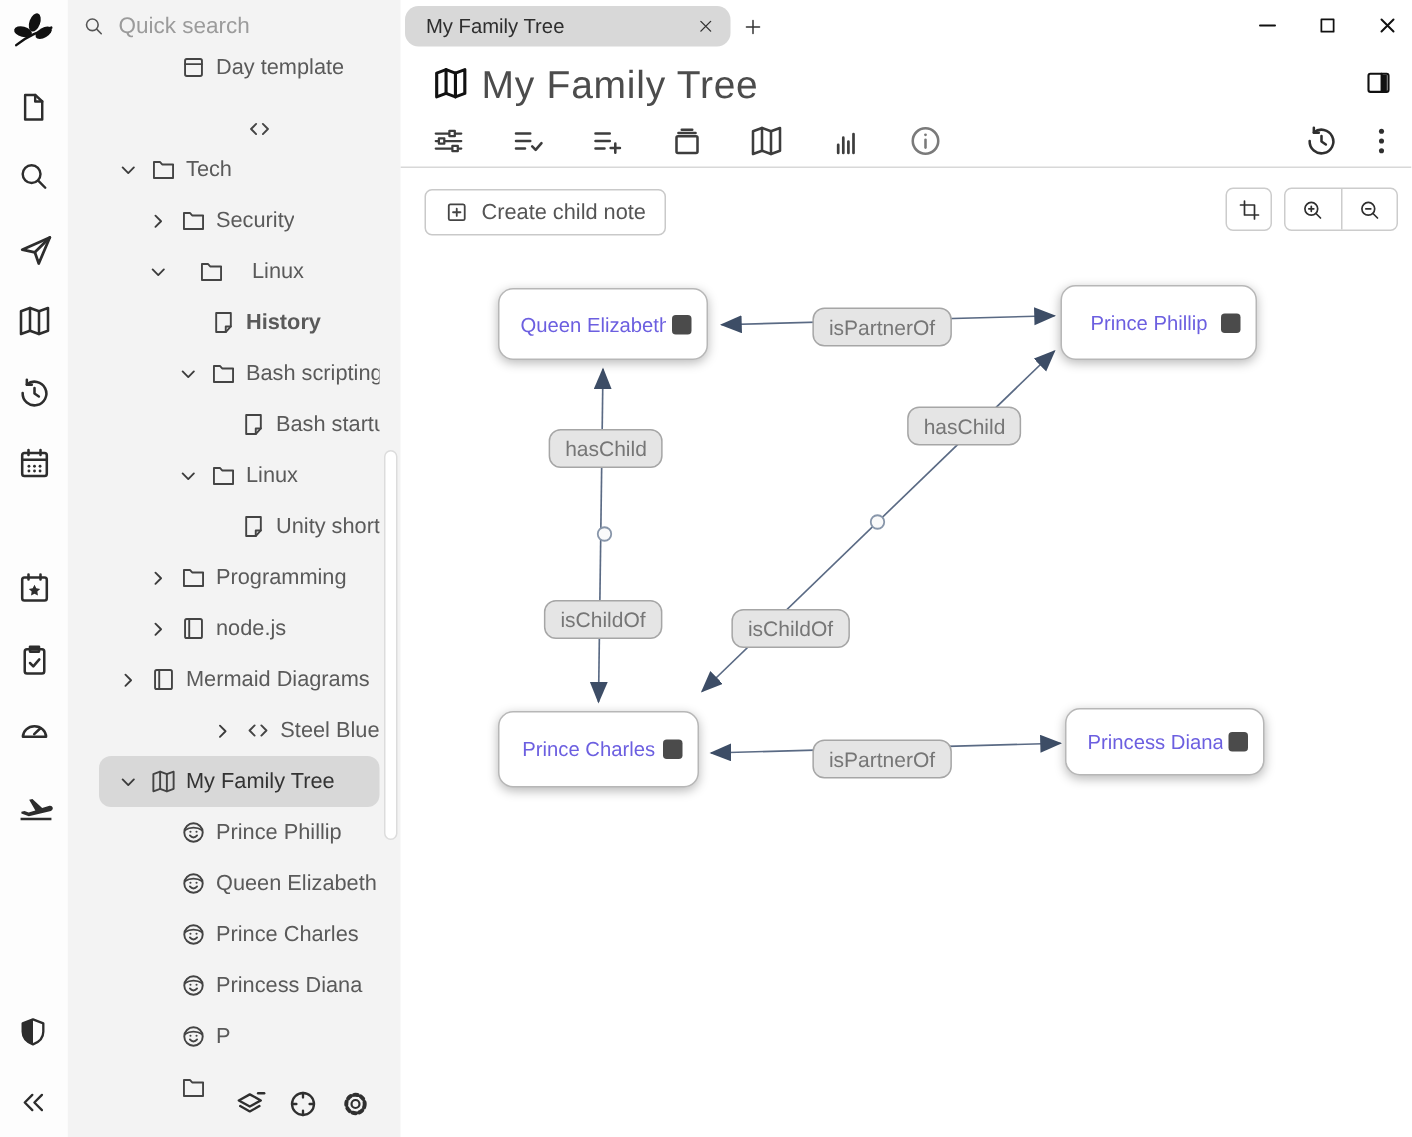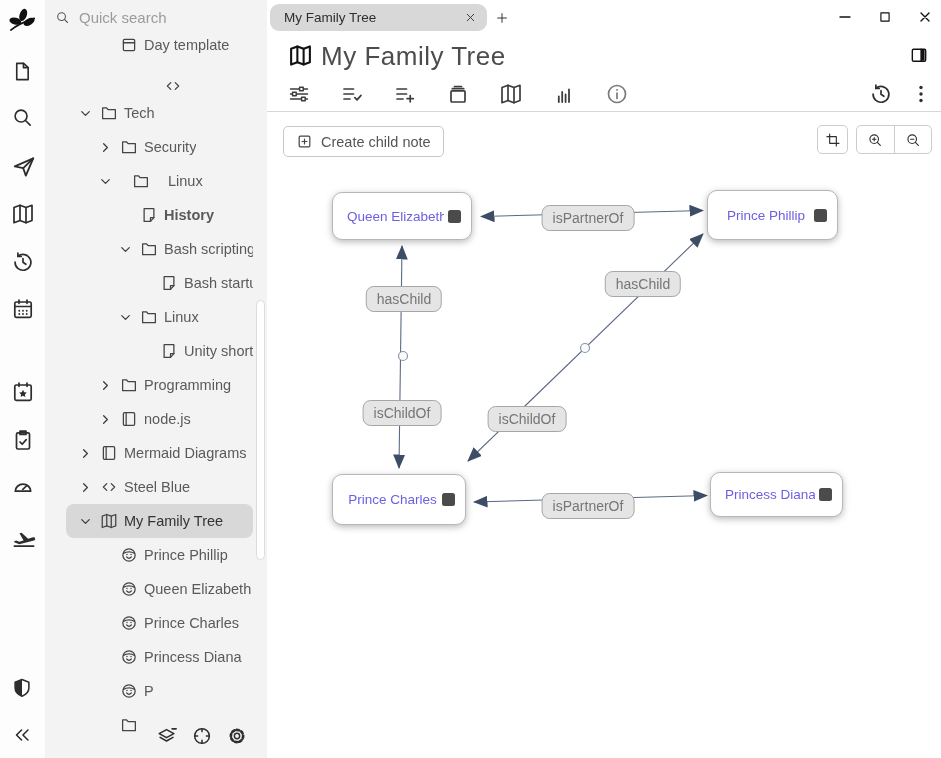--- a/index.html
+++ b/index.html
@@ -484,21 +484,21 @@
             <use href="#i-chevron-right"></use>
           </svg>
         </span>
         <span class="ticon">
           <svg class="ic" viewBox="0 0 24 24">
             <use href="#i-book"></use>
           </svg>
         </span>
         <span class="tlabel">Mermaid Diagrams</span>
       </div>
-      <div class="tree-row" style="margin-left: 21px; padding-left: 12px;">
+      <div class="tree-row" style="margin-left: 21px; padding-left: 12px; justify-content: flex-end;">
         <span class="chev">
           <svg class="ic" viewBox="0 0 24 24">
             <use href="#i-chevron-right"></use>
           </svg>
         </span>
         <span class="ticon">
           <svg class="ic" viewBox="0 0 24 24">
             <use href="#i-code"></use>
           </svg>
         </span>

